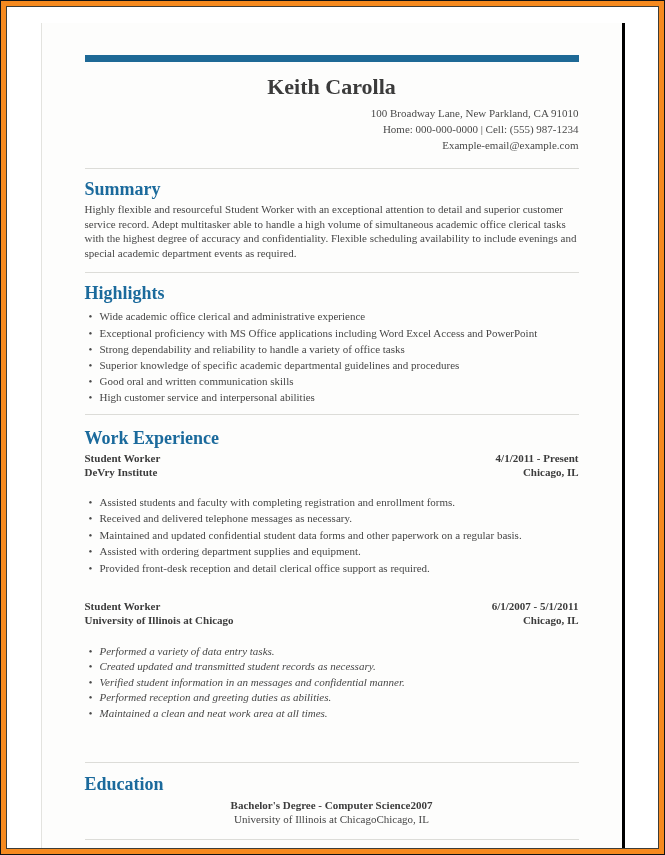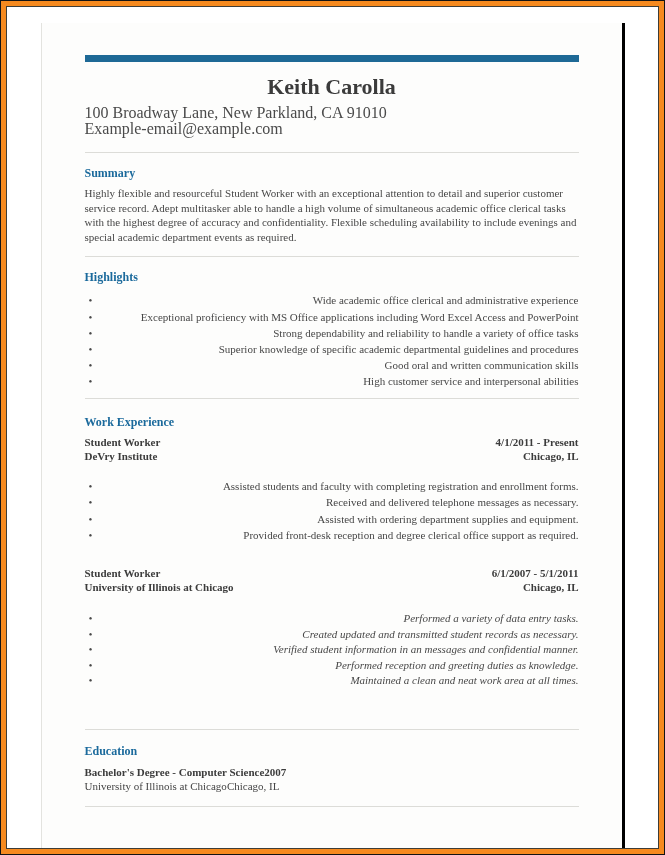--- a/index.html
+++ b/index.html
@@ -50,59 +50,58 @@
     margin-top: 12px;
     text-align: center;
     font-size: 22px;
     line-height: 26px;
     font-weight: bold;
     color: #3b3b3b;
   }
 
   .contact-block {
     margin-top: 5px;
-    text-align: left;
-    font-size: 16px;
+    text-align: right;
+    font-size: 11px;
     line-height: 16px;
     color: #4a4a4a;
   }
 
   .rule {
     height: 1px;
     background: #dcdcd8;
   }
   .rule-contact   { margin-top: 15px; }
   .rule-summary   { margin-top: 12px; }
   .rule-highlights{ margin-top: 8px; }
   .rule-preedu    { margin-top: 40px; }
   .rule-postedu   { margin-top: 12px; }
 
   .section-heading {
     margin-top: 13px;
-    font-size: 12px;
+    font-size: 18px;
     line-height: 15px;
     font-weight: bold;
     color: var(--heading-blue);
   }
 
   .summary-text {
     margin-top: 5px;
     color: #474747;
   }
 
   ul.bullet-list {
     margin-top: 7px;
     list-style: none;
   }
   ul.bullet-list li {
     position: relative;
     padding-left: 15px;
     line-height: 16.2px;
     color: #474747;
-    text-align: right;
   }
   ul.bullet-list li::before {
     content: "\2022";
     position: absolute;
     left: 4px;
     color: #474747;
   }
 
   .job-header {
     display: flex;
@@ -120,39 +119,40 @@
   .job-2-header { margin-top: 22px; }
   .job-2 ul.bullet-list { margin-top: 16px; }
   .job-2 ul.bullet-list li { line-height: 15.6px; font-style: italic; }
 
   .section-work .section-heading { margin-top: 16px; }
   .section-education .section-heading { margin-top: 14px; }
 
   .edu-rows { margin-top: 6px; }
   .edu-rows .row {
     display: flex;
-    justify-content: flex-start;
+    justify-content: center;
     line-height: 14.5px;
   }
 </style>
 </head>
 <body>
 
 <div class="frame-outer">
   <div class="frame-orange">
     <div class="frame-inner">
 
       <div class="page">
 
         <div class="accent-bar"></div>
 
         <div class="candidate-name">Keith Carolla</div>
 
         <div class="contact-block">
           <div>100 Broadway Lane, New Parkland, CA 91010</div>
+          <div>Home: 000-000-0000 | Cell: (555) 987-1234</div>
           <div>Example-email@example.com</div>
         </div>
 
         <div class="rule rule-contact"></div>
 
         <div class="section-summary">
           <div class="section-heading">Summary</div>
           <div class="summary-text">Highly flexible and resourceful Student Worker with an exceptional attention to detail and superior customer service record. Adept multitasker able to handle a high volume of simultaneous academic office clerical tasks with the highest degree of accuracy and confidentiality. Flexible scheduling availability to include evenings and special academic department events as required.</div>
         </div>
 
@@ -182,41 +182,42 @@
                 <div class="bold">DeVry Institute</div>
               </div>
               <div class="right">
                 <div class="bold">4/1/2011 - Present</div>
                 <div class="bold">Chicago, IL</div>
               </div>
             </div>
             <ul class="bullet-list">
               <li>Assisted students and faculty with completing registration and enrollment forms.</li>
               <li>Received and delivered telephone messages as necessary.</li>
+              <li>Maintained and updated confidential student data forms and other paperwork on a regular basis.</li>
               <li>Assisted with ordering department supplies and equipment.</li>
-              <li>Provided front-desk reception and degree clerical office support as required.</li>
+              <li>Provided front-desk reception and detail clerical office support as required.</li>
             </ul>
           </div>
 
           <div class="job-2">
             <div class="job-header job-2-header">
               <div class="left">
                 <div class="bold">Student Worker</div>
                 <div class="bold">University of Illinois at Chicago</div>
               </div>
               <div class="right">
                 <div class="bold">6/1/2007 - 5/1/2011</div>
                 <div class="bold">Chicago, IL</div>
               </div>
             </div>
             <ul class="bullet-list">
               <li>Performed a variety of data entry tasks.</li>
               <li>Created updated and transmitted student records as necessary.</li>
               <li>Verified student information in an messages and confidential manner.</li>
-              <li>Performed reception and greeting duties as knowledge.</li>
+              <li>Performed reception and greeting duties as abilities.</li>
               <li>Maintained a clean and neat work area at all times.</li>
             </ul>
           </div>
         </div>
 
         <div class="rule rule-preedu"></div>
 
         <div class="section-education">
           <div class="section-heading">Education</div>
           <div class="edu-rows">

